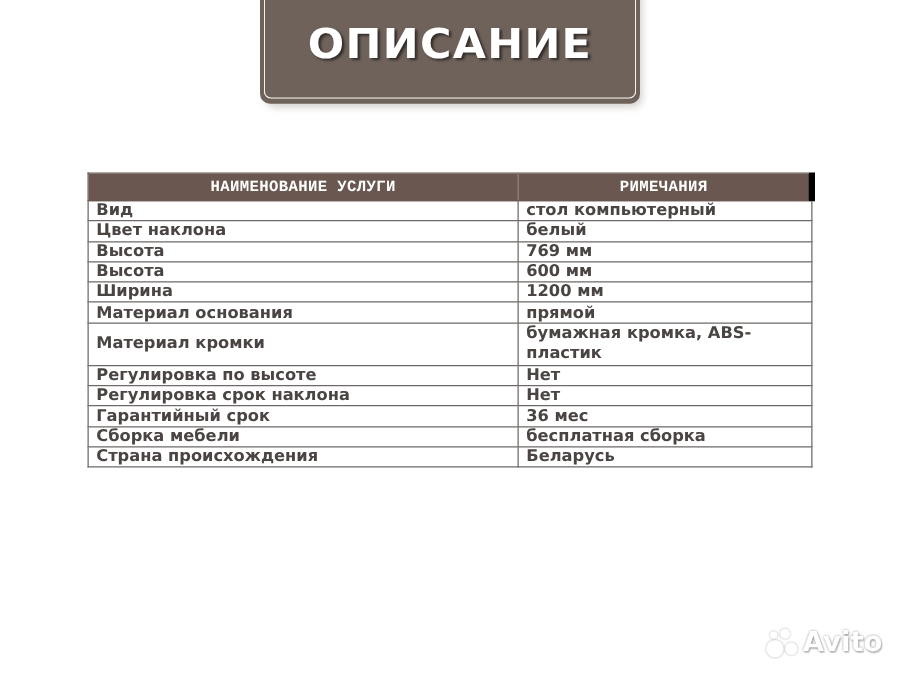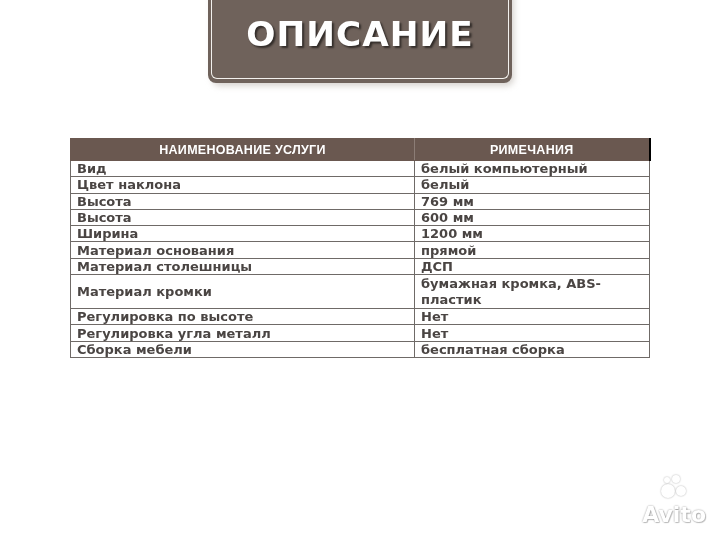--- a/index.html
+++ b/index.html
@@ -66,32 +66,32 @@
       top: 138px;
       width: 579px;
       border-collapse: collapse;
       table-layout: fixed;
     }
     .spec-table col.c1 { width: 344px; }
     .spec-table col.c2 { width: 235px; }
     .spec-table th {
       background: #6a5850;
       color: #ffffff;
-      font-family: Liberation Sans, sans-serif;
+      font-family: Liberation Mono, monospace;
       font-weight: bold;
       font-size: 12.5px;
       height: 21px;
       padding: 0;
       text-align: center;
       letter-spacing: 0.3px;
       border: 1px solid #6a5850;
       border-right: 1px solid #8c7d76;
     }
     .spec-table th:last-child {
-      border-right: 2px solid #000000;
+      border-right: 5px solid #000000;
     }
     .spec-table td {
       border: 1.5px solid #6f6a67;
       font-family: "DejaVu Sans", sans-serif;
       font-weight: bold;
       font-size: 13px;
       color: #4a4543;
       height: 15.3px;
       padding: 0 6px;
       line-height: 15px;
@@ -106,21 +106,20 @@
     }
 
     .watermark {
       position: absolute;
       right: 14px;
       bottom: 12px;
       display: flex;
       align-items: center;
       gap: 3px;
       opacity: 0.95;
-      flex-direction: column;
     }
     .watermark .dots {
       position: relative;
       width: 26px;
       height: 24px;
     }
     .watermark .dot {
       position: absolute;
       border-radius: 50%;
       background: #ffffff;
@@ -150,21 +149,21 @@
   </colgroup>
   <thead>
     <tr>
       <th>НАИМЕНОВАНИЕ УСЛУГИ</th>
       <th>РИМЕЧАНИЯ</th>
     </tr>
   </thead>
   <tbody>
     <tr>
       <td>Вид</td>
-      <td>белый компьютерный</td>
+      <td>стол компьютерный</td>
     </tr>
     <tr>
       <td>Цвет наклона</td>
       <td>белый</td>
     </tr>
     <tr>
       <td>Высота</td>
       <td>769 мм</td>
     </tr>
     <tr>
@@ -173,38 +172,42 @@
     </tr>
     <tr>
       <td>Ширина</td>
       <td>1200 мм</td>
     </tr>
     <tr>
       <td>Материал основания</td>
       <td>прямой</td>
     </tr>
     <tr>
-      <td>Материал столешницы</td>
-      <td>ДСП</td>
-    </tr>
-    <tr>
       <td class="wrap">Материал кромки</td>
       <td class="wrap">бумажная кромка, ABS-пластик</td>
     </tr>
     <tr>
       <td>Регулировка по высоте</td>
       <td>Нет</td>
     </tr>
     <tr>
-      <td>Регулировка угла металл</td>
+      <td>Регулировка срок наклона</td>
       <td>Нет</td>
+    </tr>
+    <tr>
+      <td>Гарантийный срок</td>
+      <td>36 мес</td>
     </tr>
     <tr>
       <td>Сборка мебели</td>
       <td>бесплатная сборка</td>
+    </tr>
+    <tr>
+      <td>Страна происхождения</td>
+      <td>Беларусь</td>
     </tr>
   </tbody>
 </table>
 
 <div class="watermark">
   <div class="dots">
     <span class="dot" style="left:0px; top:9px; width:14px; height:14px;"></span>
     <span class="dot" style="left:3px; top:2px; width:6px; height:6px;"></span>
     <span class="dot" style="left:11px; top:0px; width:8px; height:8px;"></span>
     <span class="dot" style="left:15px; top:11px; width:10px; height:10px;"></span>

